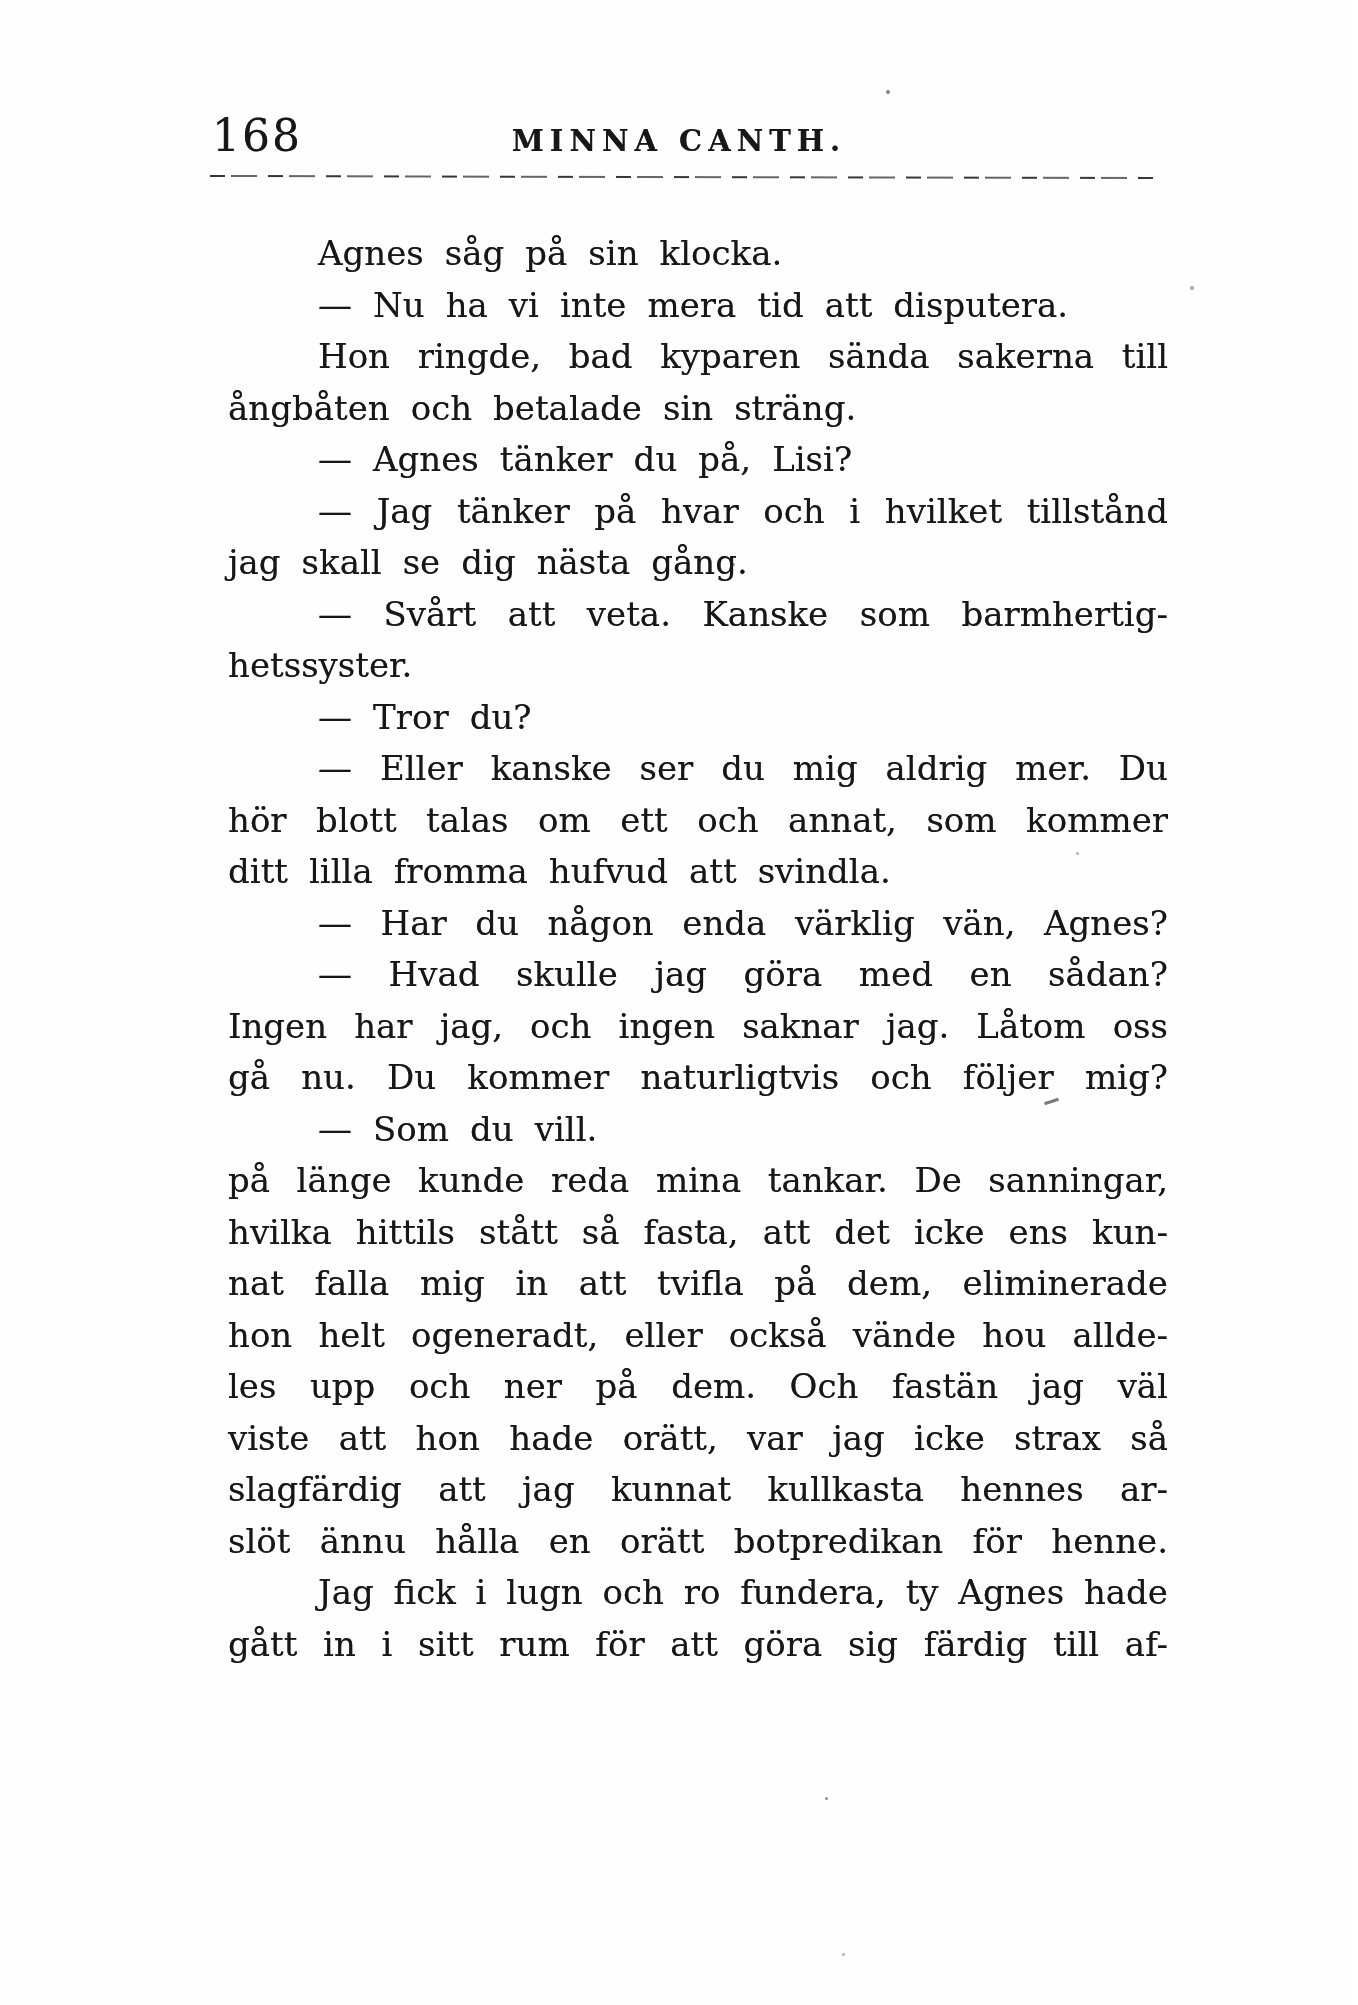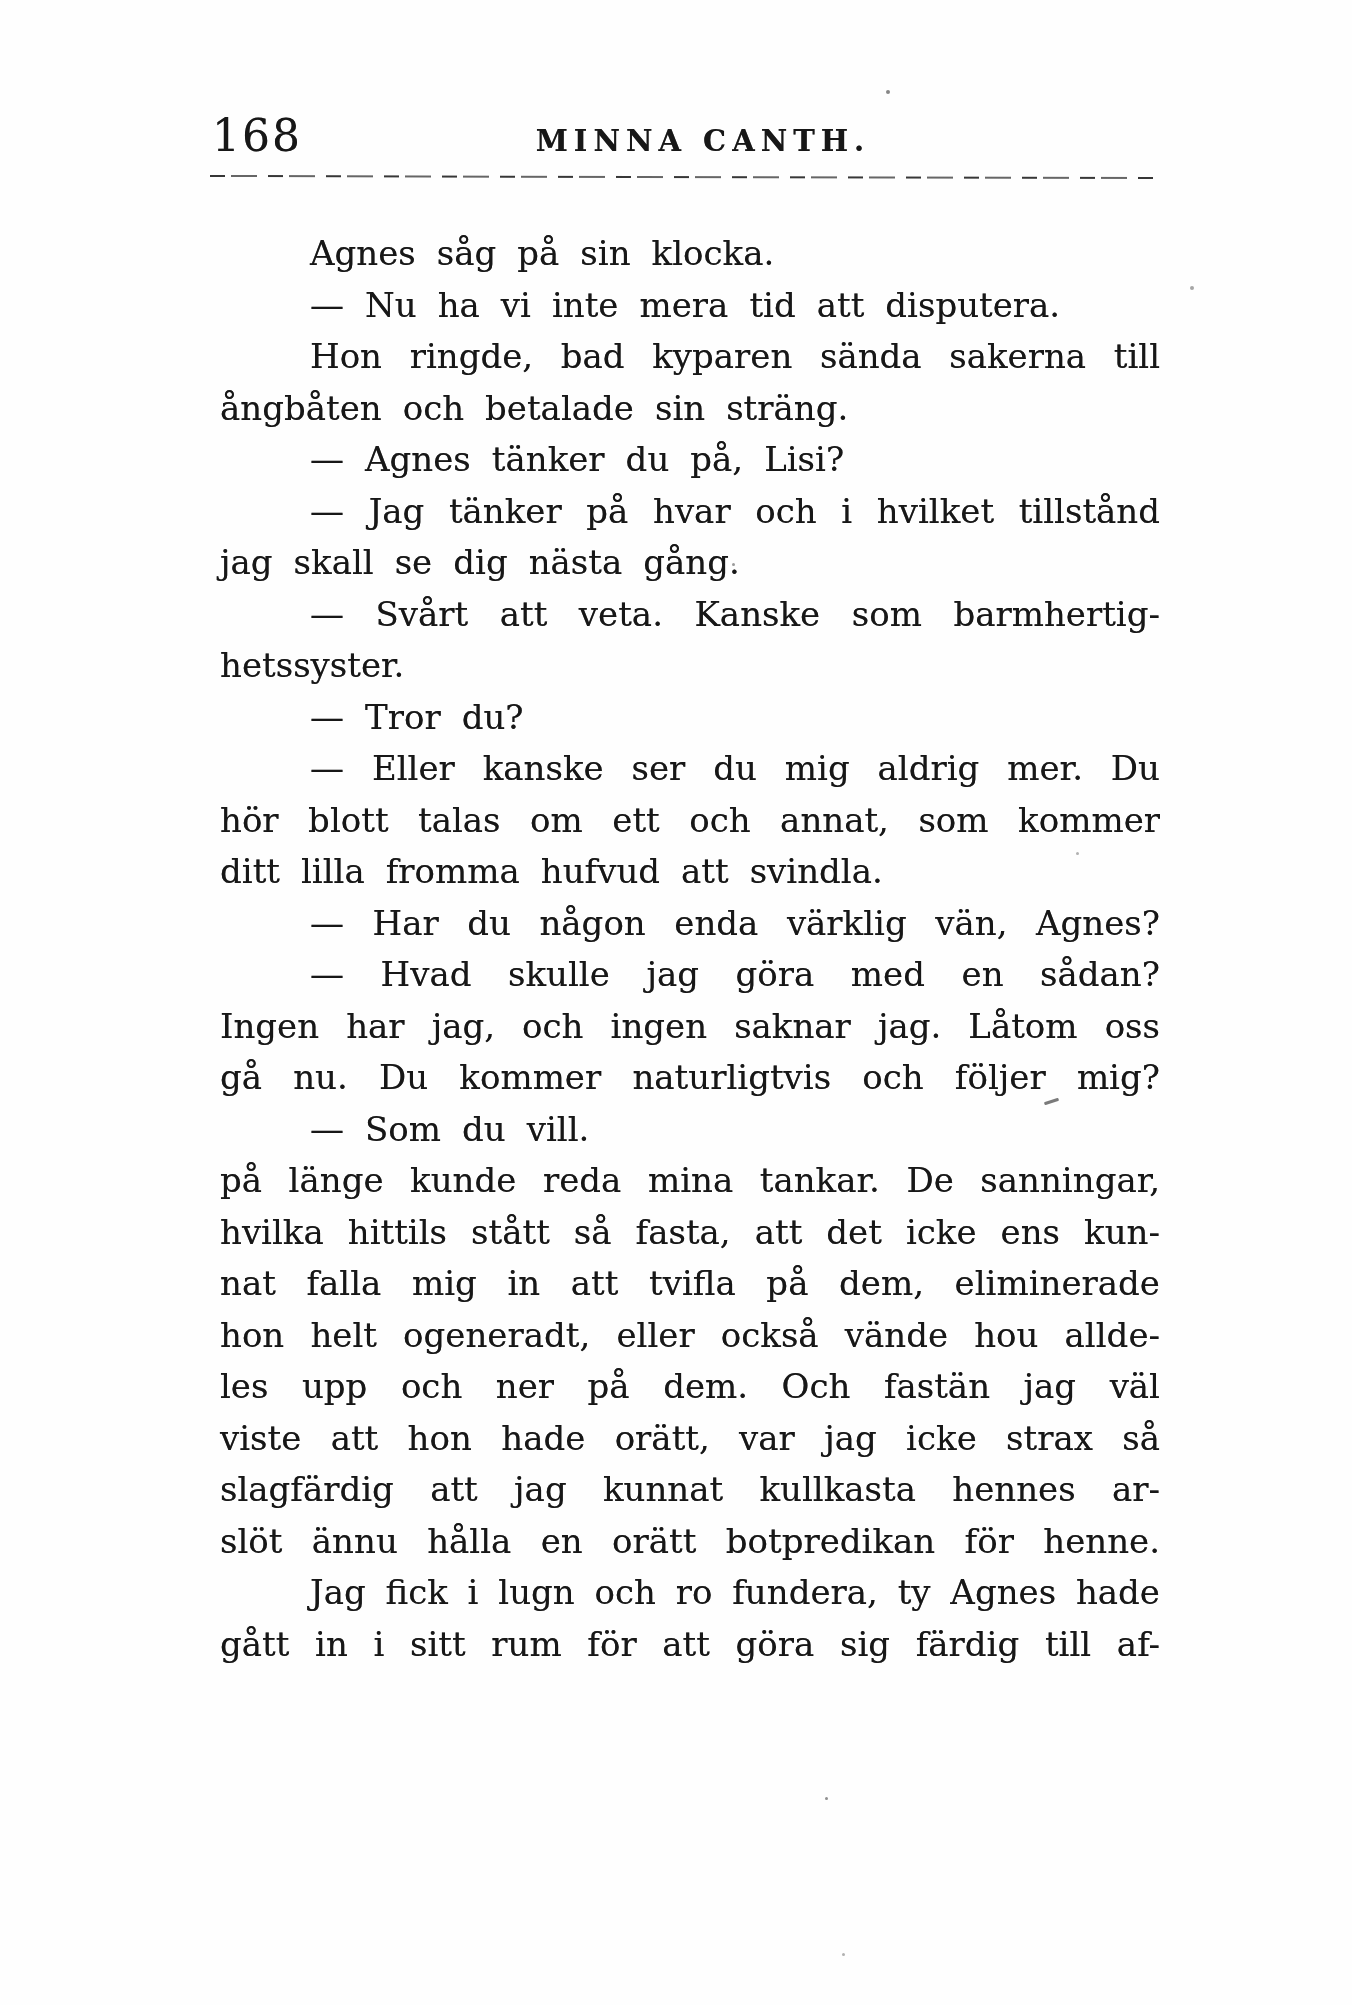--- a/index.html
+++ b/index.html
@@ -33,21 +33,20 @@
     position: absolute;
     left: 50%;
     bottom: 2px;
     transform: translateX(-50%);
     font-size: 29px;
     line-height: 1;
     font-weight: bold;
     letter-spacing: 6px;
     white-space: nowrap;
     text-shadow: 0 0 0.5px rgba(0,0,0,.5);
-    margin-left: 24px;
   }
   
   .rule {
     position: absolute;
     left: 210px;
     top: 175px;
     width: 944px;
     height: 3px;
     transform: rotate(0.12deg);
     background:
@@ -56,21 +55,21 @@
         rgba(20,20,20,0) 15px, rgba(20,20,20,0) 21px,
         rgba(20,20,20,.65) 21px, rgba(20,20,20,.65) 47px,
         rgba(20,20,20,0) 47px, rgba(20,20,20,0) 58px);
     background-size: 100% 2px;
     background-position: 0 1px;
     background-repeat: repeat-x;
   }
   
   .bodytext {
     position: absolute;
-    left: 220px;
+    left: 228px;
     top: 228px;
     width: 940px;
   }
   .line {
     height: 51.5px;
     line-height: 51.5px;
     font-size: 34px;
     white-space: normal;
     text-shadow: 0 0 0.5px rgba(0,0,0,.55);
   }

